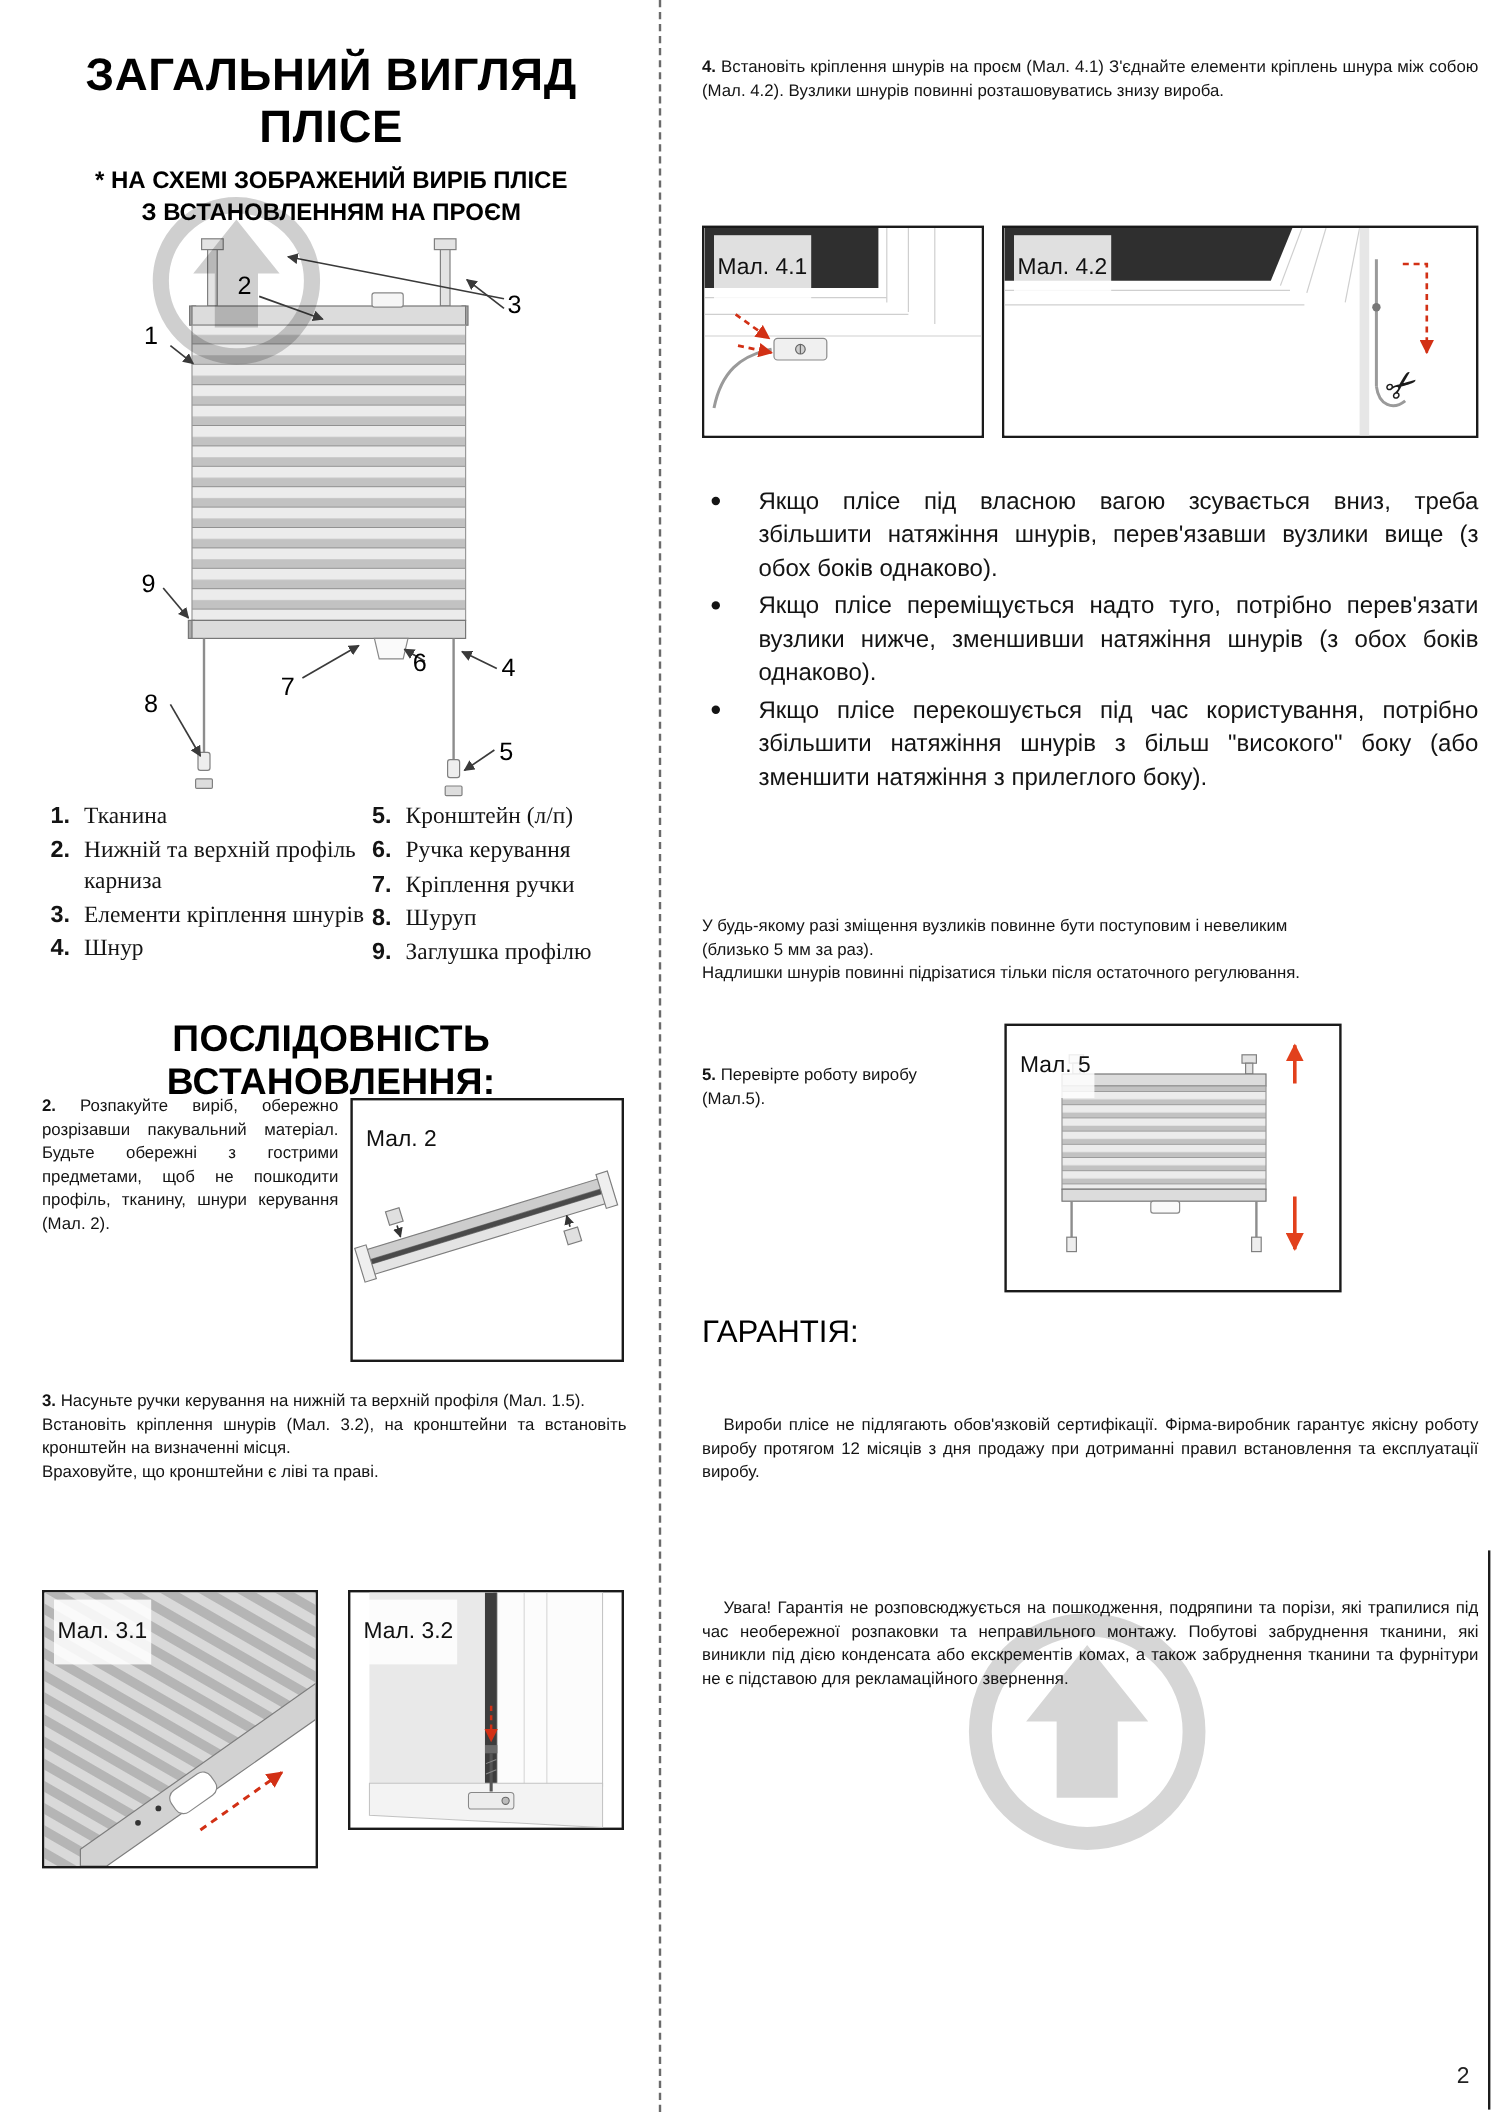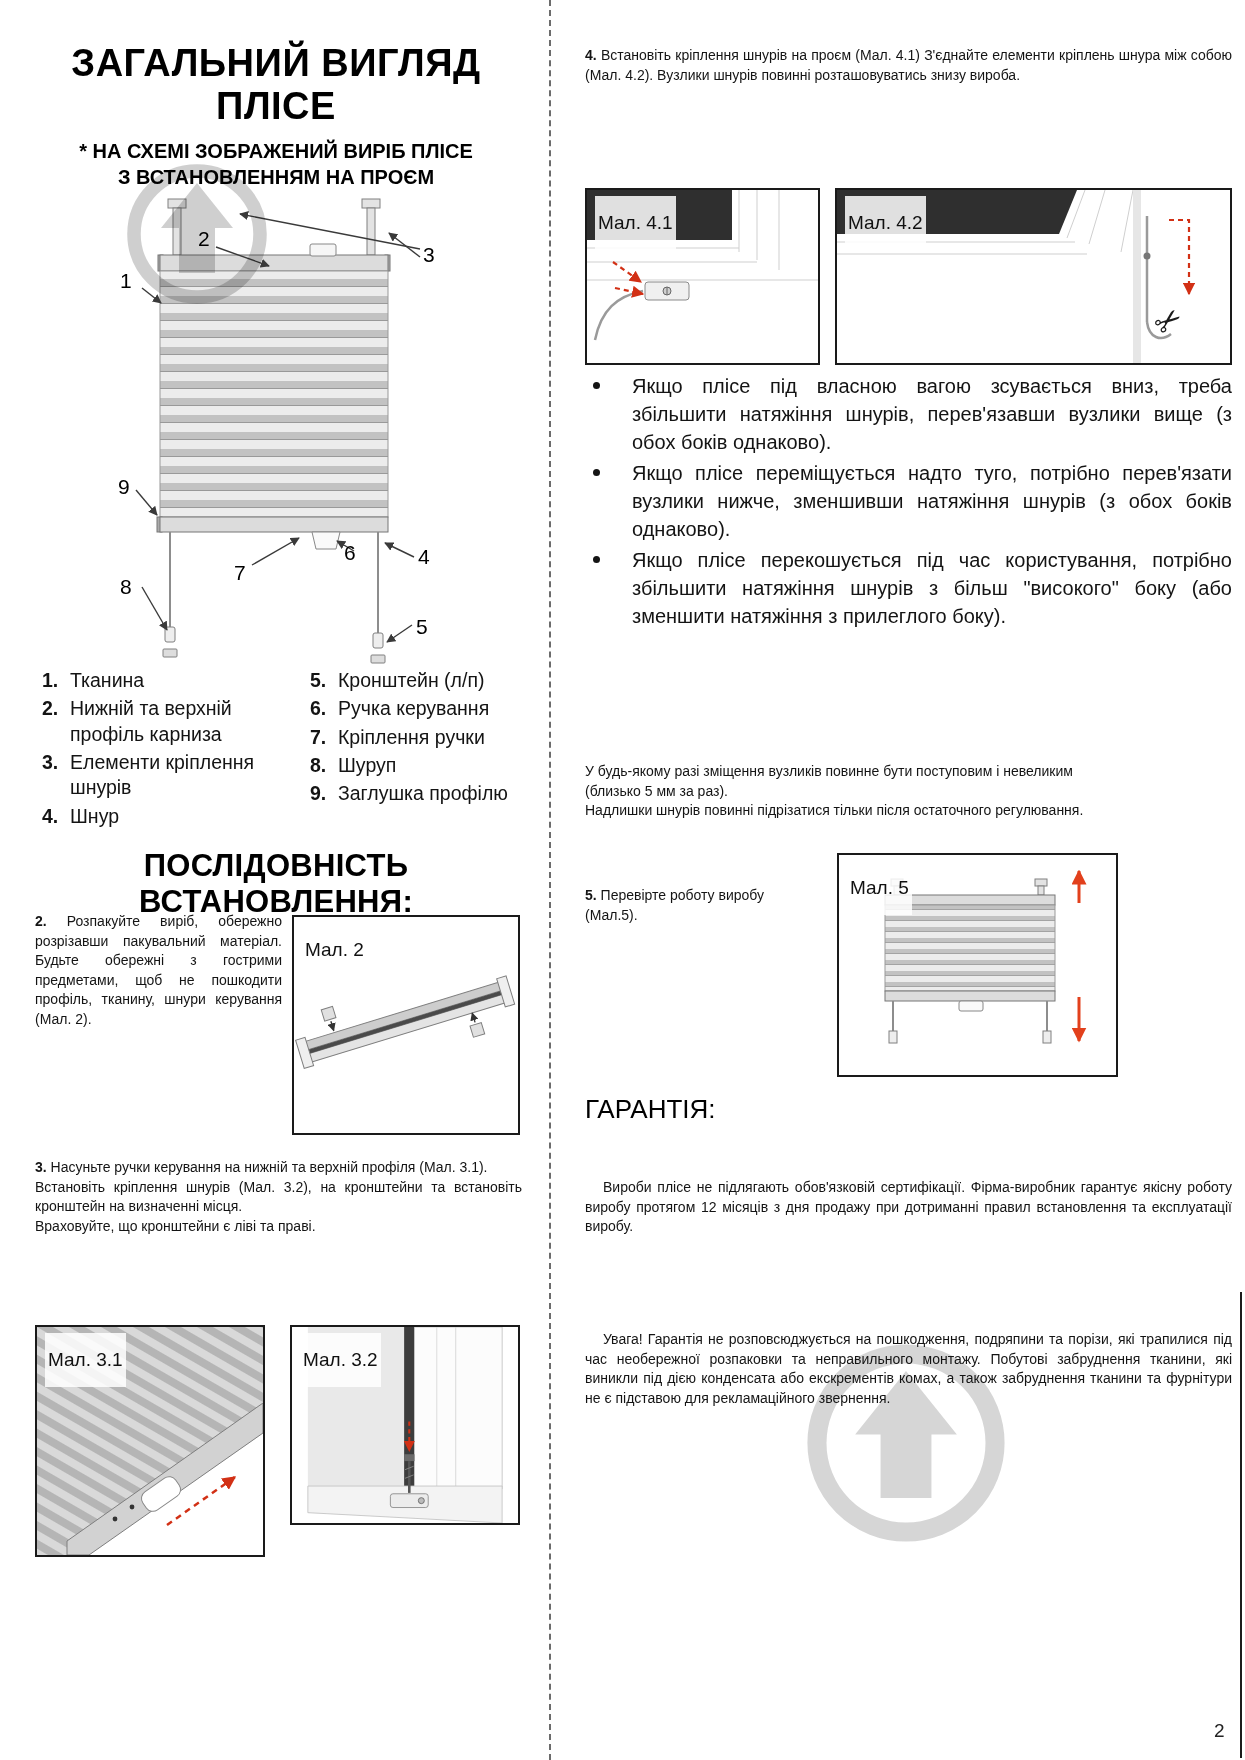--- a/index.html
+++ b/index.html
@@ -26,27 +26,27 @@
   .diagram{left:30px;top:185px;width:492px;height:485px;}
   .dnum{position:absolute;font-size:21px;color:#000;z-index:4;}
   .watermark{z-index:3;mix-blend-mode:multiply;opacity:.85;}
   .watermark2{z-index:0;opacity:.9;}
 
   .legend{left:42px;top:668px;width:480px;display:flex;}
   .legend-col1{width:268px;}
   .legend-col2{width:212px;}
   .legend-item{display:flex;font-size:19.5px;line-height:1.3;margin-bottom:3px;}
   .lnum{font-weight:bold;flex:none;width:28px;}
-  .ltext{flex:1;}
+  .ltext{flex:1;font-family:Liberation Serif, serif;}
 
   .figbox{position:absolute;border:2px solid #1a1a1a;background:#fff;margin:0;}
   .figbox svg{position:absolute;left:0;top:0;width:100%;height:100%;}
   .figlabel{position:absolute;left:8px;top:6px;font-size:19px;color:#111;background:rgba(255,255,255,.85);padding:16px 3px;z-index:2;}
 
-  .bullets{left:585px;top:372px;width:647px;}
+  .bullets{left:585px;top:404px;width:647px;}
   .bullet-row{display:flex;margin-bottom:3px;}
   .bullet-dot{flex:none;width:7px;height:7px;border-radius:50%;background:#141414;margin:10px 32px 0 8px;}
   .bullet-text{flex:1;font-size:20px;line-height:1.4;text-align:justify;text-align-last:left;}
 
   .scissors{position:absolute;left:318px;top:112px;font-size:32px;color:#1a1a1a;transform:rotate(-38deg);z-index:2;font-family:"DejaVu Sans",sans-serif;}
   .page-num{left:1214px;top:1720px;font-size:19px;color:#222;}
   .z1{z-index:1;}
 </style>
 </head>
 <body>
@@ -199,21 +199,21 @@
         <rect x="36" y="54" width="12" height="12" fill="#e0e0e0" stroke="#7e7e7e"></rect>
         <line x1="42" y1="68" x2="42" y2="78" stroke="#333" stroke-width="1.4" marker-end="url(#ah2)"></line>
         <rect x="176" y="114" width="12" height="12" fill="#e0e0e0" stroke="#7e7e7e"></rect>
         <line x1="182" y1="112" x2="182" y2="102" stroke="#333" stroke-width="1.4" marker-end="url(#ah2)"></line>
       </g>
     </svg>
     <span class="figlabel">Мал. 2</span>
   </figure>
 
   <div class="abs body-text just" style="left:35px;top:1158px;width:487px;">
-    <div><span class="bnum">3.</span><span> Насуньте ручки керування на нижній та верхній профіля (Мал. 3.1).</span></div>
+    <div><span class="bnum">3.</span><span> Насуньте ручки керування на нижній та верхній профіля (Мал. 1.5).</span></div>
     <div>Встановіть кріплення шнурів (Мал. 3.2), на кронштейни та встановіть кронштейн на визначенні місця.</div>
     <div>Враховуйте, що кронштейни є ліві та праві.</div>
   </div>
 
   <figure class="figbox" style="left:35px;top:1325px;width:230px;height:232px;">
     <svg viewBox="0 0 226 228">
       <defs>
         <pattern id="p31" width="16" height="16" patternUnits="userSpaceOnUse" patternTransform="rotate(30)">
           <rect width="16" height="8" fill="#d9d9d9"></rect>
             <rect y="8" width="16" height="8" fill="#b5b5b5"></rect>

